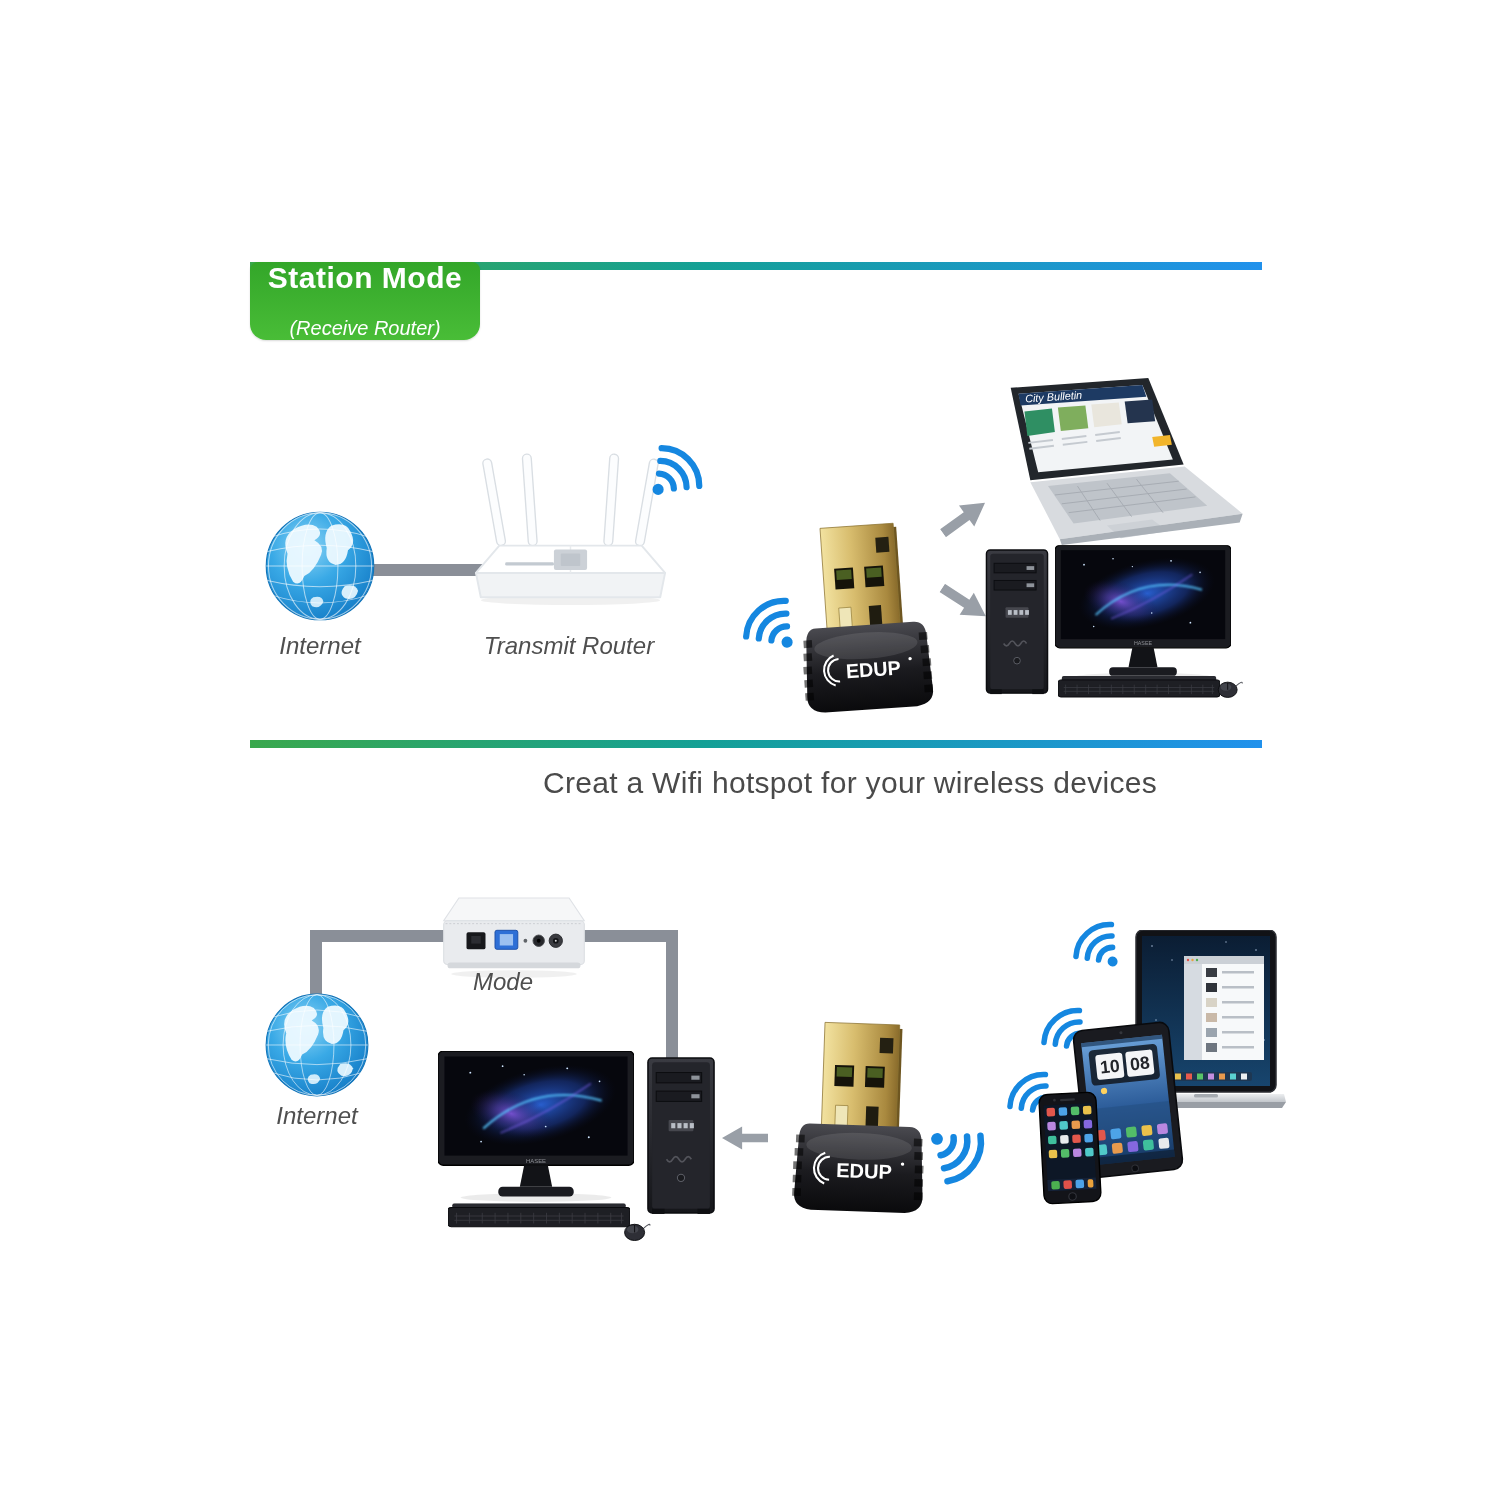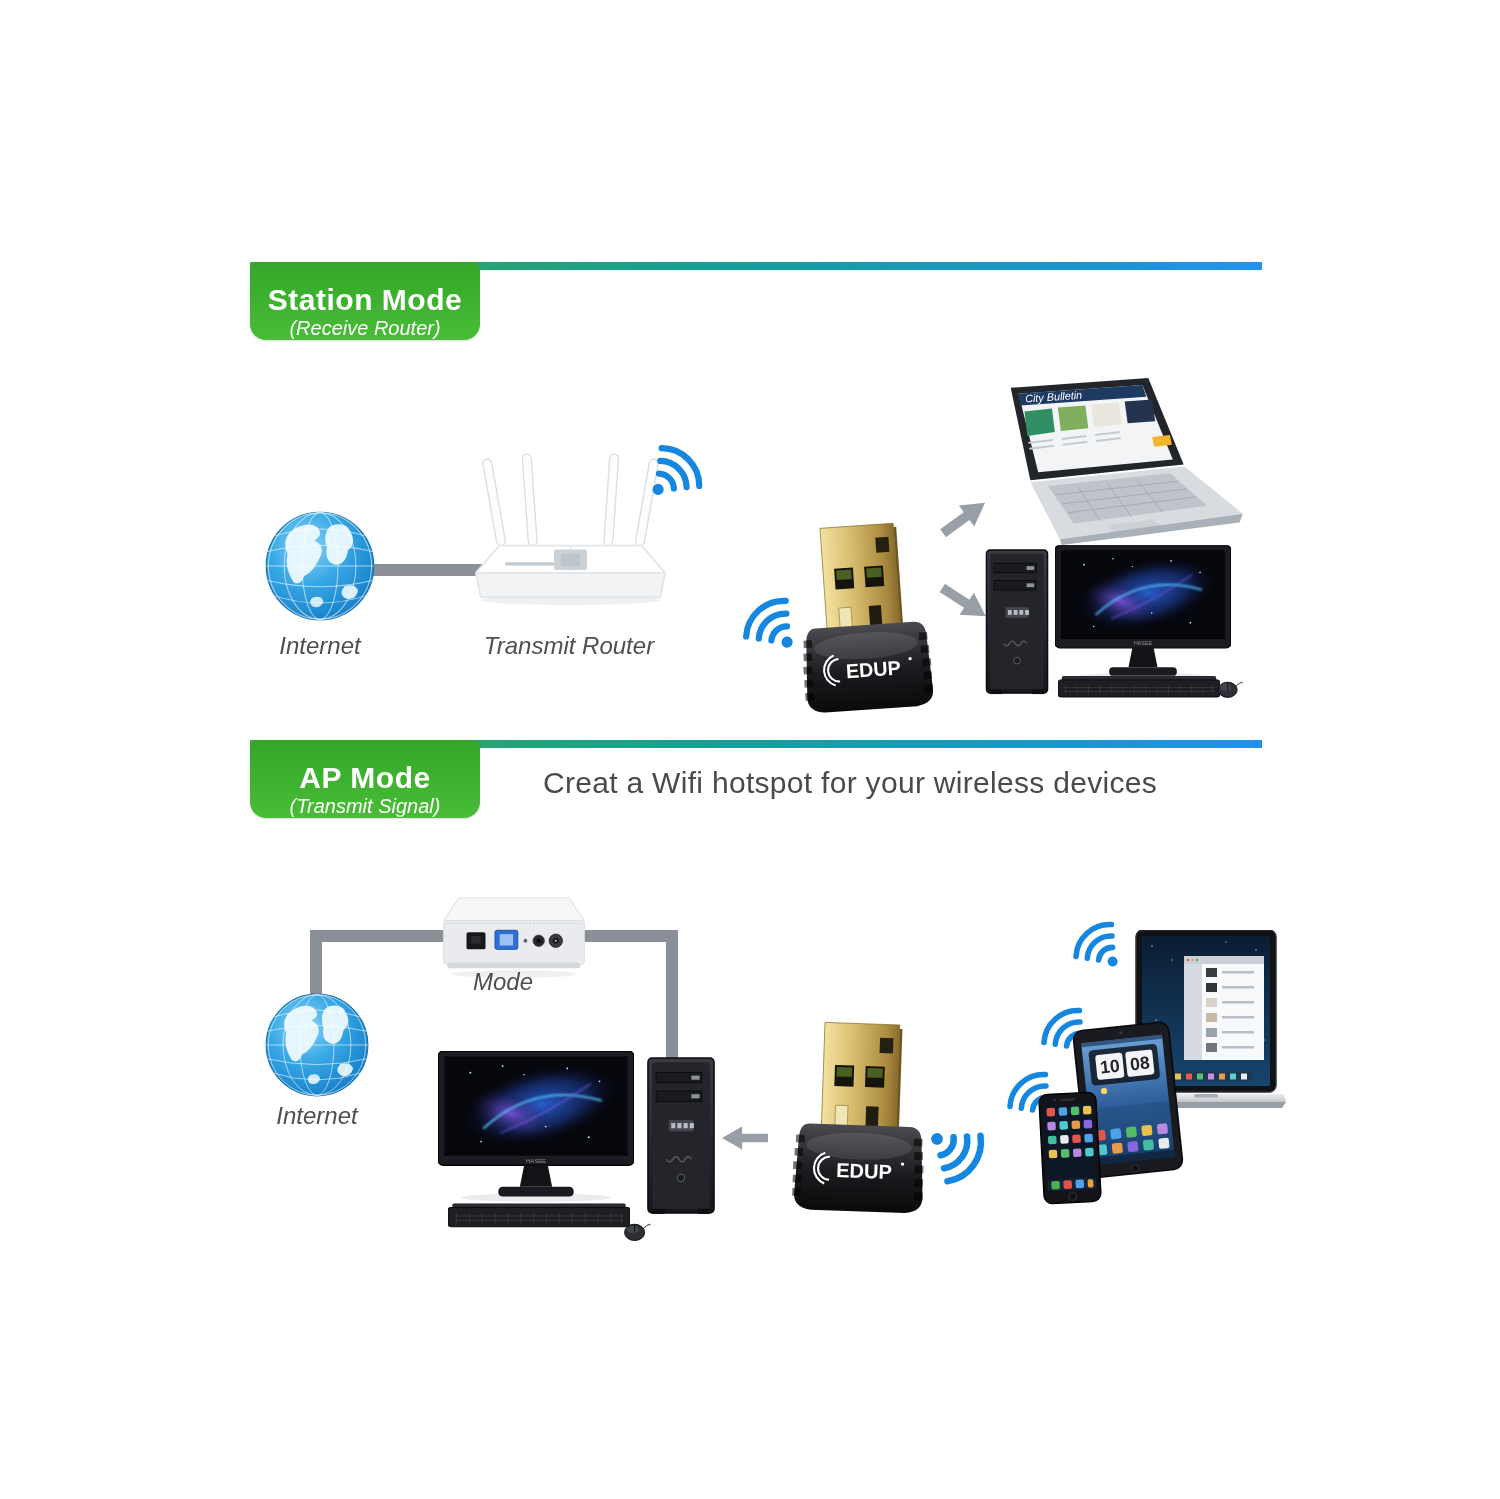--- a/index.html
+++ b/index.html
@@ -5,21 +5,21 @@
   html,body{margin:0;padding:0;background:#ffffff;}
   .canvas{position:relative;width:1500px;height:1499px;background:#ffffff;overflow:hidden;
           font-family:"Liberation Sans", sans-serif;}
   
   .divider{position:absolute;height:8px;width:1012px;left:250px;
            background:linear-gradient(90deg,#3aa84d 0%,#14a096 45%,#2191ec 100%);z-index:1;}
   
   .banner{position:absolute;left:250px;width:230px;height:78px;z-index:2;
           background:linear-gradient(180deg,#33a629 0%,#49bd37 100%);
           border-radius:8px 8px 16px 16px;color:#ffffff;text-align:center;
-          display:flex;flex-direction:column;justify-content:flex-end;box-shadow:0 1px 2px rgba(0,0,0,.15);}
+          display:flex;flex-direction:column;justify-content:space-between;box-shadow:0 1px 2px rgba(0,0,0,.15);}
   .banner-title{font-size:30px;font-weight:bold;line-height:32px;letter-spacing:.5px;}
   .banner-sub{font-size:20px;font-style:italic;line-height:24px;}
   
   .desc{position:absolute;color:#4a4a4a;font-size:30px;line-height:42px;letter-spacing:.3px;z-index:2;}
   
   .devlabel{position:absolute;color:#4f4f4f;font-size:24px;font-style:italic;text-align:center;z-index:3;}
   
   .conn{position:absolute;background:#8a8f98;z-index:0;}
   
   svg.inst{position:absolute;overflow:visible;}
@@ -418,24 +418,20 @@
   </svg>
   <svg class="inst" viewBox="0 0 170 24" style="left:1058px;top:676px;width:162px;height:23px">
       <use href="#sym-keyboard"></use>
     </svg>
   <svg class="inst" viewBox="0 0 30 22" style="left:1216px;top:678px;width:27px;height:20px">
       <use href="#sym-mouse"></use>
     </svg>
 
   <div class="divider" style="top:740px"></div>
 
-  <div class="banner" style="top:740px">
-    <div class="banner-title">AP Mode</div>
-    <div class="banner-sub">(Transmit Signal)</div>
-  </div>
 
   <div class="desc" style="left:543px;top:762px">
     <div>Creat a Wifi hotspot for your wireless devices</div>
   </div>
 
   <div class="conn" style="left:310px;top:930px;width:12px;height:68px"></div>
   <div class="conn" style="left:310px;top:930px;width:148px;height:12px"></div>
   <div class="conn" style="left:570px;top:930px;width:108px;height:12px"></div>
   <div class="conn" style="left:666px;top:930px;width:12px;height:132px"></div>
 

